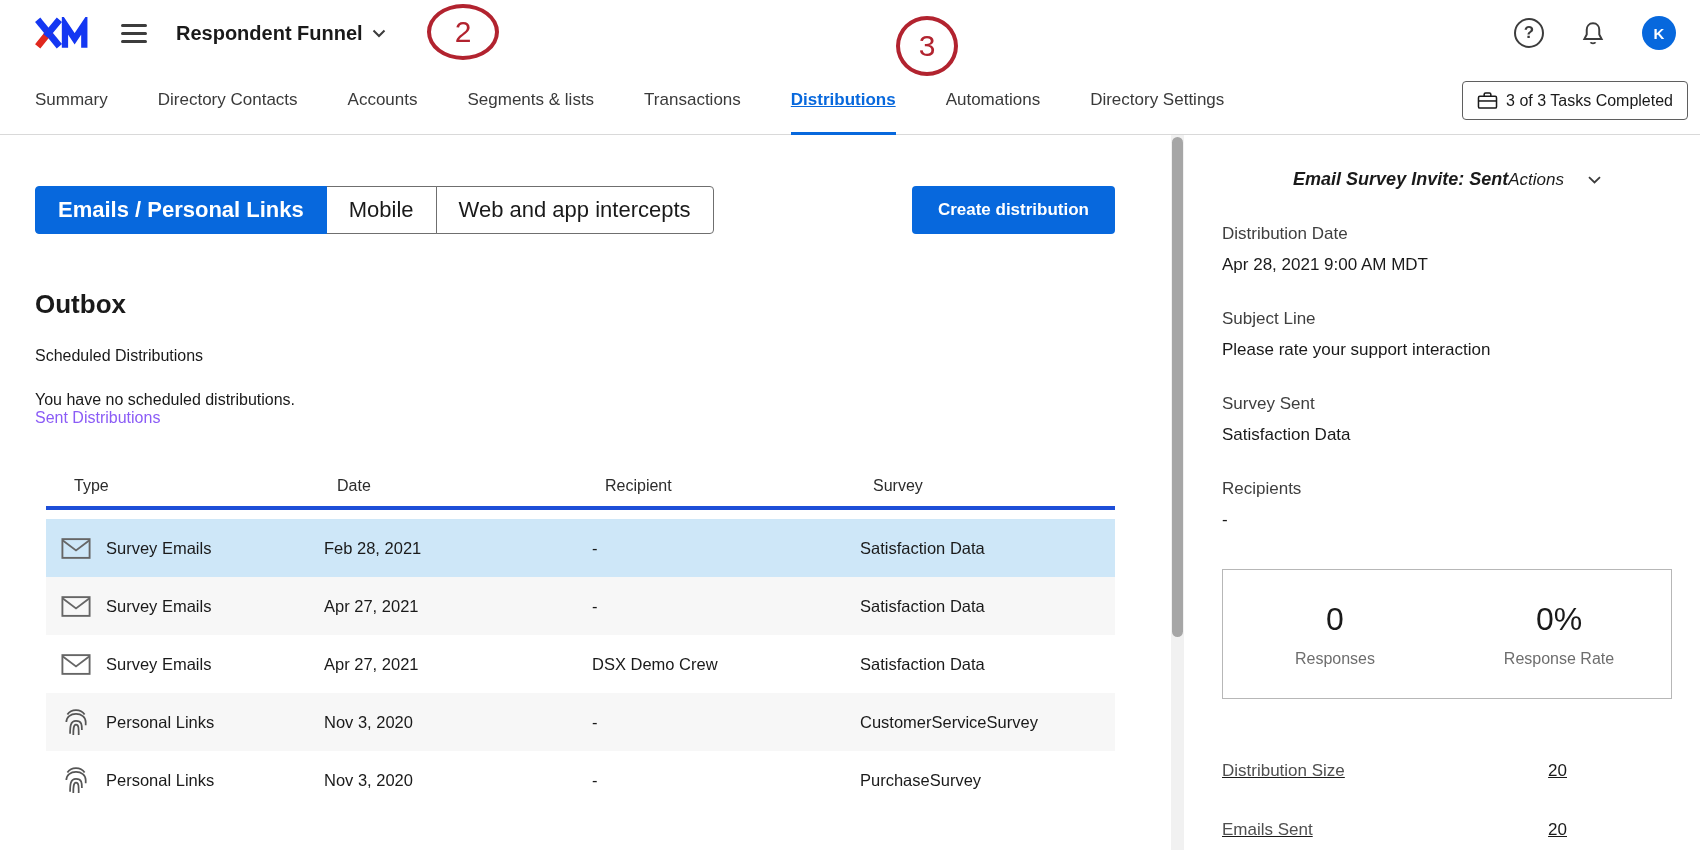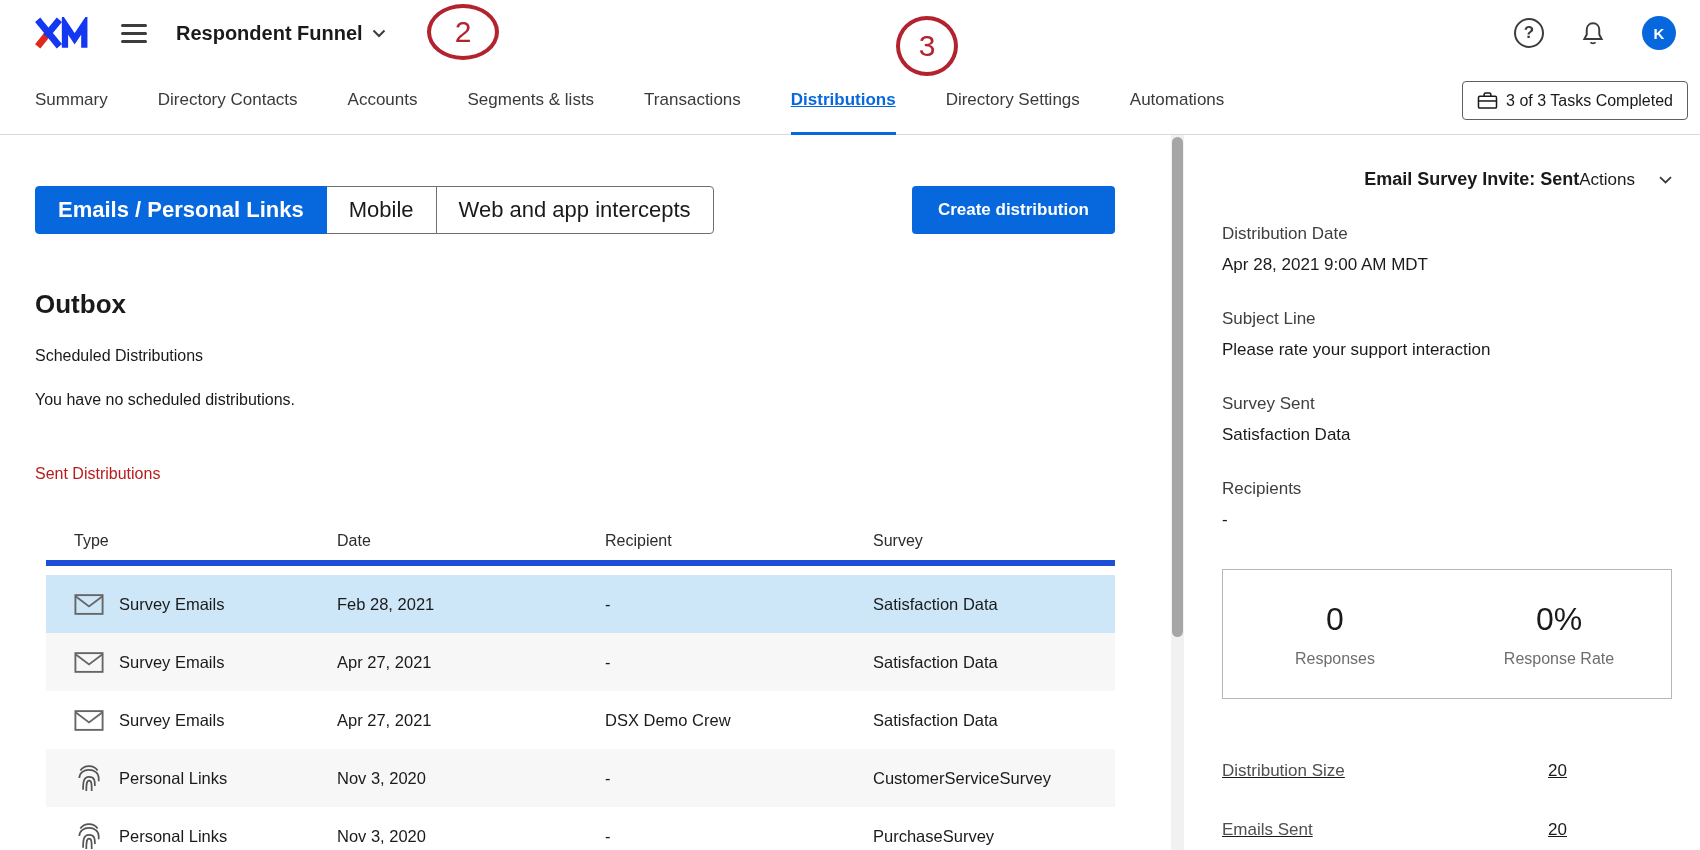--- a/index.html
+++ b/index.html
@@ -55,46 +55,46 @@
   .seg:first-child { border-radius:4px 0 0 4px; }
   .seg:last-child { border-radius:0 4px 4px 0; }
   .seg.active { background:#0768dd; border-color:#0768dd; color:#fff; font-weight:600; z-index:1; }
   .create-btn { margin-left:auto; margin-right:56px; height:48px; padding:0 26px;
     background:#0768dd; color:#fff; border:none; border-radius:4px; font-size:17px;
     font-weight:600; display:flex; align-items:center; cursor:pointer;
     font-family:"Liberation Sans", sans-serif; }
   .outbox-title { margin-top:55px; font-size:26px; font-weight:600; color:#1a1a1a; }
   .sub-heading { margin-top:27px; font-size:16px; color:#1a1a1a; }
   .empty-text { margin-top:26px; font-size:16px; color:#1a1a1a; }
-  .sent-heading { margin-top:56px; font-size:16px; color:#b91c1c; }
+  .sent-heading { font-size:16px; color:#8b5cf6; }
 
   .table { margin-top:38px; margin-left:11px; width:1069px; }
   .thead { display:flex; align-items:center; height:45px; padding-left:28px;
-    font-size:16px; color:#2c2c2c; border-bottom:6px solid #1d4ed8; }
+    font-size:16px; color:#2c2c2c; border-bottom:4px solid #1d4ed8; }
   .tbody { margin-top:9px; }
-  .trow { display:flex; align-items:center; height:58px; padding-left:28px;
+  .trow { display:flex; align-items:center; height:58px; padding-left:15px;
     font-size:16.5px; color:#1a1a1a; cursor:pointer; }
   .trow.selected { background:#cee7f8; }
   .trow.alt { background:#f7f7f7; }
   .cell-type { width:263px; display:flex; align-items:center; gap:15px; }
   .cell-date { width:268px; }
   .cell-recipient { width:268px; }
   .cell-survey { flex:1; }
   .h-type { width:263px; } .h-date { width:268px; } .h-recipient { width:268px; } .h-survey { flex:1; }
   .row-icon { display:flex; width:30px; justify-content:center; }
 
   
   .scrollbar { position:absolute; top:135px; bottom:0; left:1171px; width:13px; background:#f1f1f1; }
   .scroll-thumb { position:absolute; top:2px; left:1px; width:11px; height:500px;
     background:#a6a6a6; border-radius:6px; cursor:pointer; }
 
   
   .panel { position:absolute; top:135px; left:1193px; right:0; bottom:0;
     padding:34px 28px 0 29px; background:#fff; overflow:hidden; }
-  .panel-header { display:flex; justify-content:flex-end; align-items:center; }
+  .panel-header { display:flex; justify-content:center; align-items:center;font-style:italic; }
   .panel-title { font-size:18px; font-weight:700; color:#1a1a1a; }
   .actions { display:flex; align-items:center; gap:24px; font-size:17px; color:#1a1a1a; cursor:pointer; }
   .field { margin-top:34px; }
   .field:first-of-type { margin-top:44px; }
   .field .lbl { font-size:17px; color:#3f3f3f; }
   .field .val { margin-top:11px; font-size:17px; color:#1a1a1a; }
   .stats-box { margin-top:39px; width:450px; height:130px; border:1px solid #b7b7b7;
     display:flex; align-items:center; }
   .stat { flex:1; display:flex; flex-direction:column; align-items:center; gap:12px; }
   .stat .num { font-size:32px; color:#1a1a1a; }
@@ -149,22 +149,22 @@
     <span>3</span>
   </div>
 
   <div class="tabbar">
     <div class="tab">Summary</div>
     <div class="tab">Directory Contacts</div>
     <div class="tab">Accounts</div>
     <div class="tab">Segments &amp; lists</div>
     <div class="tab">Transactions</div>
     <div class="tab active">Distributions</div>
+    <div class="tab">Automations</div>
     <div class="tab">Directory Settings</div>
-    <div class="tab">Automations</div>
     <button class="tasks-btn">
       <svg width="21" height="19" viewBox="0 0 22 20" fill="none" stroke="#1a1a1a" stroke-width="1.6">
         <rect x="1.5" y="5.5" width="19" height="12.5" rx="1.5"></rect>
         <path d="M7.5 5.5 V3.4 C7.5 2.6 8.2 2 9 2 H13 C13.8 2 14.5 2.6 14.5 3.4 V5.5"></path>
         <path d="M1.5 10.5 H20.5"></path>
       </svg>
       <span>3 of 3 Tasks Completed</span>
     </button>
   </div>
 

